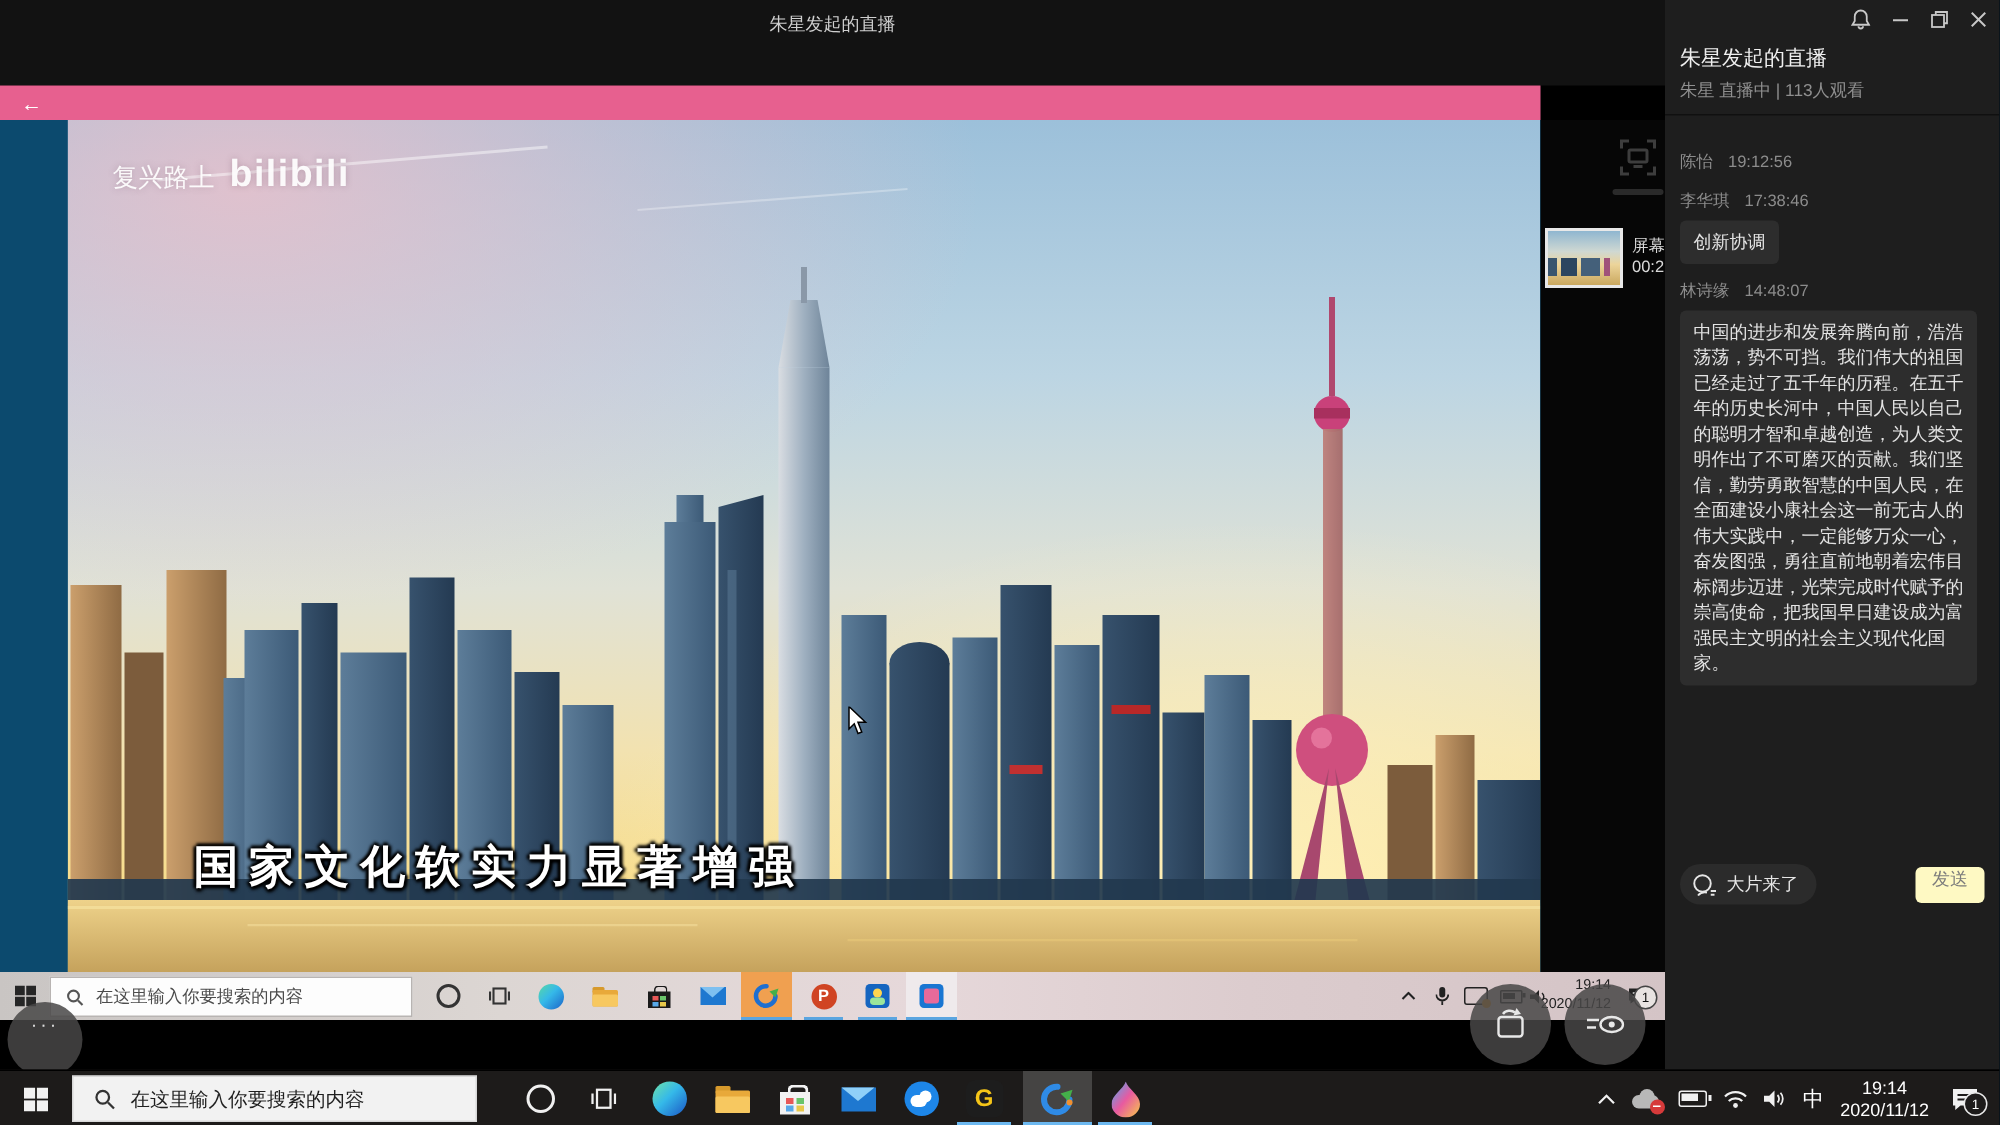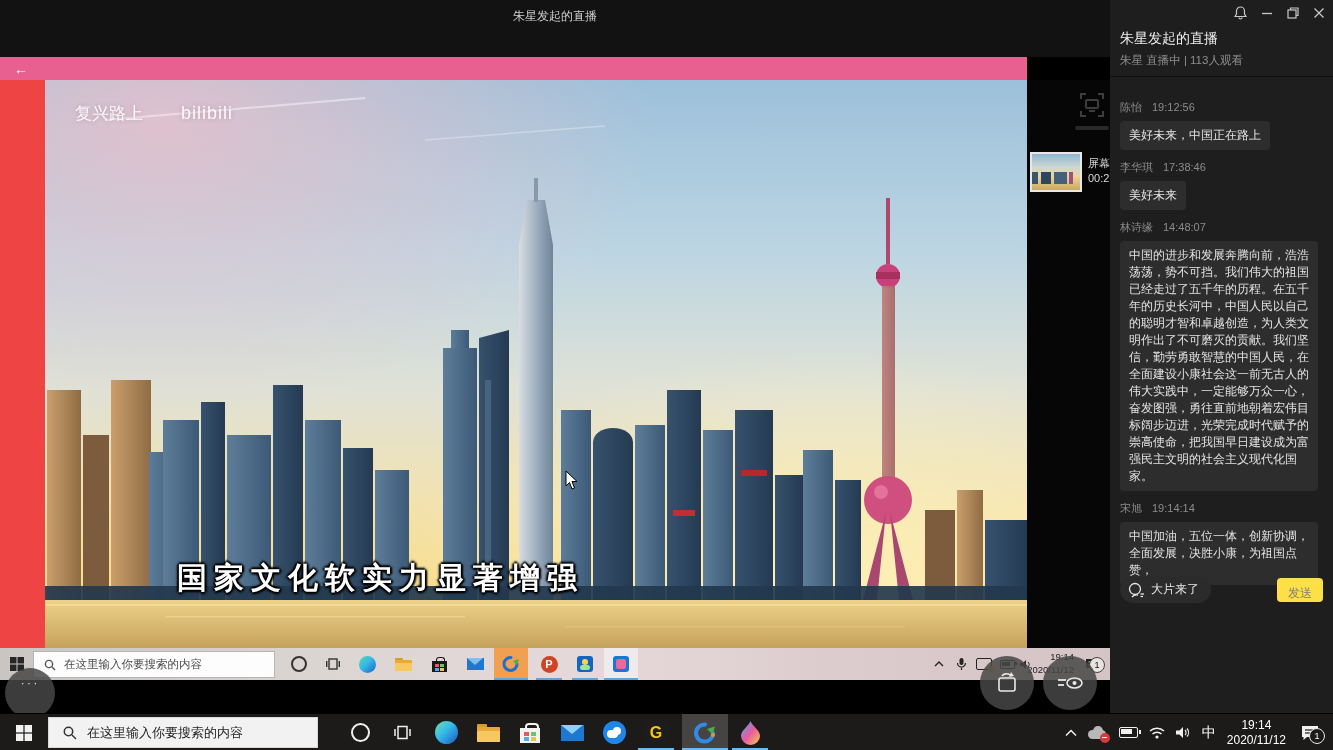--- a/index.html
+++ b/index.html
@@ -6,28 +6,28 @@
   body{width:1333px;height:750px;position:relative;overflow:hidden;
        font-family:"Liberation Sans","DejaVu Sans",sans-serif;}
   .abs{position:absolute;}
   
   #titlebar{left:0;top:0;width:1110px;height:57px;background:#121212;}
   #titlebar .t{width:100%;text-align:center;margin-top:8px;color:#cfcfcf;font-size:12px;}
   #banner{left:0;top:57px;width:1027px;height:23px;background:#e7608f;color:#fff;
           display:flex;align-items:center;font-size:13px;}
   #banner .back{margin-left:14px;width:40px;font-size:14px;cursor:pointer;}
   #banner .btxt{margin-left:62px;letter-spacing:.5px;}
-  #stage{left:0;top:80px;width:1110px;height:568px;background:#ef4444;}
+  #stage{left:0;top:80px;width:1110px;height:568px;background:#0c4a6e;}
   #video{left:45px;top:0;width:982px;height:568px;overflow:hidden;}
   #watermark{left:30px;top:22px;color:rgba(255,255,255,.92);display:flex;align-items:baseline;gap:10px;
              text-shadow:0 0 4px rgba(120,90,110,.35);}
   #watermark .w1{font-size:17px;}
-  #watermark .w2{font-size:18px;font-weight:normal;letter-spacing:1px;margin-left:28px;}
+  #watermark .w2{font-size:25px;font-weight:bold;letter-spacing:1px;}
   #subtitle{left:84px;top:478px;color:#fff;font-size:30px;font-weight:bold;letter-spacing:7px;
-            text-shadow:-2px 0 2px #000,2px 0 2px #000,0 -2px 2px #000,0 2px 2px #000,1px 1px 3px #000;margin-left:48px;}
+            text-shadow:-2px 0 2px #000,2px 0 2px #000,0 -2px 2px #000,0 2px 2px #000,1px 1px 3px #000;}
   
   #strip{left:1027px;top:0;width:83px;height:568px;background:#060606;overflow:hidden;}
   #sharetile{left:3px;top:72px;width:95px;height:42px;}
   #sharetile .thumb{position:absolute;left:0;top:0;width:48px;height:36px;border:2px solid #e8e8e8;
         background:linear-gradient(180deg,#8fb6d0 0%,#cfd8d2 38%,#ecd49a 62%,#caa85f 100%);}
   #sharetile .thumb .sil{position:absolute;left:0;bottom:6px;width:100%;height:12px;
         background:linear-gradient(90deg,#39556e 0 12%,transparent 12% 18%,#2c4660 18% 40%,transparent 40% 46%,#44607a 46% 72%,transparent 72% 78%,#a0527a 78% 86%,transparent 86%);}
   #sharetile .lbl{position:absolute;left:58px;top:4px;color:#d8d8d8;font-size:11px;white-space:nowrap;}
   #sharetile .dur{position:absolute;left:58px;top:20px;color:#d8d8d8;font-size:11px;}
   
@@ -55,22 +55,22 @@
   .msg{margin-bottom:10px;}
   .msg .meta{color:#8c8c8c;font-size:11px;height:16px;}
   .msg .meta .mt{margin-left:10px;}
   .bubble{display:inline-block;margin-top:5px;background:#2d2d2d;border-radius:4px;
           padding:6px 9px;color:#e3e3e3;font-size:12px;line-height:17px;max-width:180px;}
   #composer{position:absolute;left:8px;top:508px;width:199px;height:52px;border:1px solid #4f4f4f;
             border-radius:2px;background:#1e1e1e;color:#7a7a7a;font-size:12px;padding:6px;}
   #composer .caret{display:inline-block;width:1px;height:13px;background:#c0c0c0;vertical-align:-2px;}
   #btn-speak{position:absolute;left:10px;top:576px;height:27px;padding:0 12px 0 8px;border-radius:15px;
              background:#2b2b2b;color:#e6e6e6;font-size:12px;display:flex;align-items:center;gap:6px;}
-  #btn-send{position:absolute;right:10px;top:578px;width:46px;height:24px;border-radius:4px;background:#fde047;
-            color:#7c7c7c;font-size:12px;display:flex;align-items:flex-end;justify-content:center;}
+  #btn-send{position:absolute;right:10px;top:578px;width:46px;height:24px;border-radius:4px;background:#fef9c3;
+            color:#7c7c7c;font-size:12px;display:flex;align-items:flex-start;justify-content:center;}
   
   #taskbar{left:0;top:713px;width:1333px;height:37px;background:#1d1b1a;border-top:1px solid #000;box-sizing:border-box;}
   #tb-search{position:absolute;left:48px;top:3px;width:270px;height:31px;background:#f2f2f2;
              border:1px solid #d8d8d8;box-sizing:border-box;display:flex;align-items:center;color:#1f1f1f;font-size:13px;}
   .ttile{position:absolute;top:0;height:37px;width:40px;display:flex;align-items:center;justify-content:center;}
   .tund{position:absolute;bottom:0;height:3px;background:#6cb8f0;}
   #tb-tray{position:absolute;right:0;top:0;height:37px;display:flex;align-items:center;gap:11px;padding-right:14px;color:#f0f0f0;}
   #tb-clock{text-align:center;color:#fff;font-size:12px;line-height:15px;}
   #tb-ime{color:#fff;font-size:14px;}
   .badge{position:absolute;right:-6px;bottom:-3px;width:14px;height:14px;border-radius:50%;
@@ -389,33 +389,28 @@
       <line x1="10.5" y1="1.5" x2="1.5" y2="10.5" stroke="#c8c8c8" stroke-width="1.3"></line>
     </svg>
   </div>
   <div id="sb-title">朱星发起的直播</div>
   <div id="sb-status">朱星 直播中 | 113人观看</div>
   <div id="sb-div"></div>
 
   <div id="msgs">
     <div class="msg">
       <div class="meta"><span>陈怡</span><span class="mt">19:12:56</span></div>
-      <div class="bubble">美好未来，中国正在路上</div>
     </div>
     <div class="msg">
       <div class="meta"><span>李华琪</span><span class="mt">17:38:46</span></div>
-      <div class="bubble">美好未来</div>
+      <div class="bubble">创新协调</div>
     </div>
     <div class="msg">
       <div class="meta"><span>林诗缘</span><span class="mt">14:48:07</span></div>
       <div class="bubble">中国的进步和发展奔腾向前，浩浩荡荡，势不可挡。我们伟大的祖国已经走过了五千年的历程。在五千年的历史长河中，中国人民以自己的聪明才智和卓越创造，为人类文明作出了不可磨灭的贡献。我们坚信，勤劳勇敢智慧的中国人民，在全面建设小康社会这一前无古人的伟大实践中，一定能够万众一心，奋发图强，勇往直前地朝着宏伟目标阔步迈进，光荣完成时代赋予的崇高使命，把我国早日建设成为富强民主文明的社会主义现代化国家。</div>
-    </div>
-    <div class="msg">
-      <div class="meta"><span>宋旭</span><span class="mt">19:14:14</span></div>
-      <div class="bubble">中国加油，五位一体，创新协调，全面发展，决胜小康，为祖国点赞，</div>
     </div>
   </div>
 
   <div id="btn-speak">
     <svg width="17" height="17" viewBox="0 0 17 17">
       <circle cx="7" cy="8" r="5.5" fill="none" stroke="#e6e6e6" stroke-width="1.3"></circle>
       <path d="M4 16 a6 6 0 0 1 6 -2" fill="none" stroke="#e6e6e6" stroke-width="1.3"></path>
       <line x1="12.5" y1="13" x2="16" y2="13" stroke="#e6e6e6" stroke-width="1.3"></line>
       <line x1="12.5" y1="15.5" x2="15" y2="15.5" stroke="#e6e6e6" stroke-width="1.3"></line>
     </svg>

